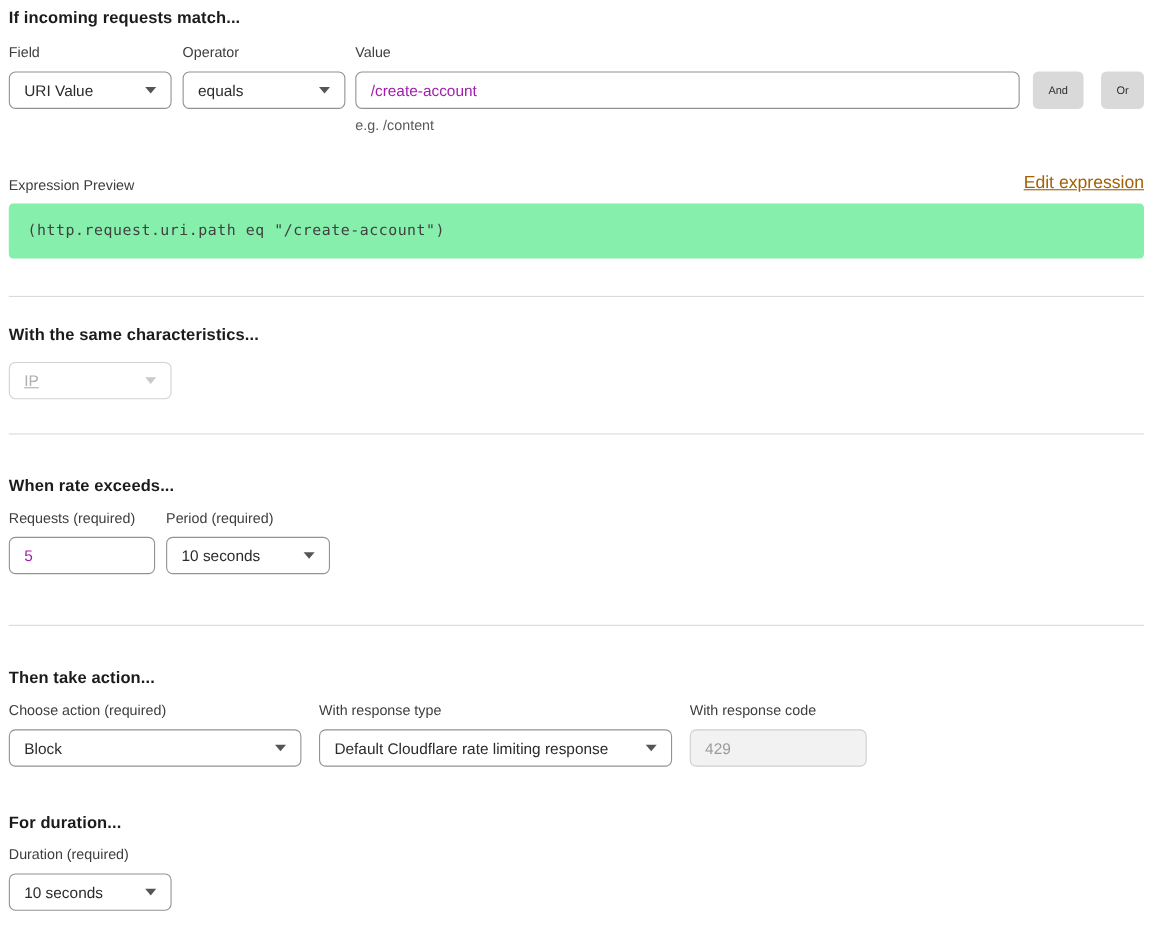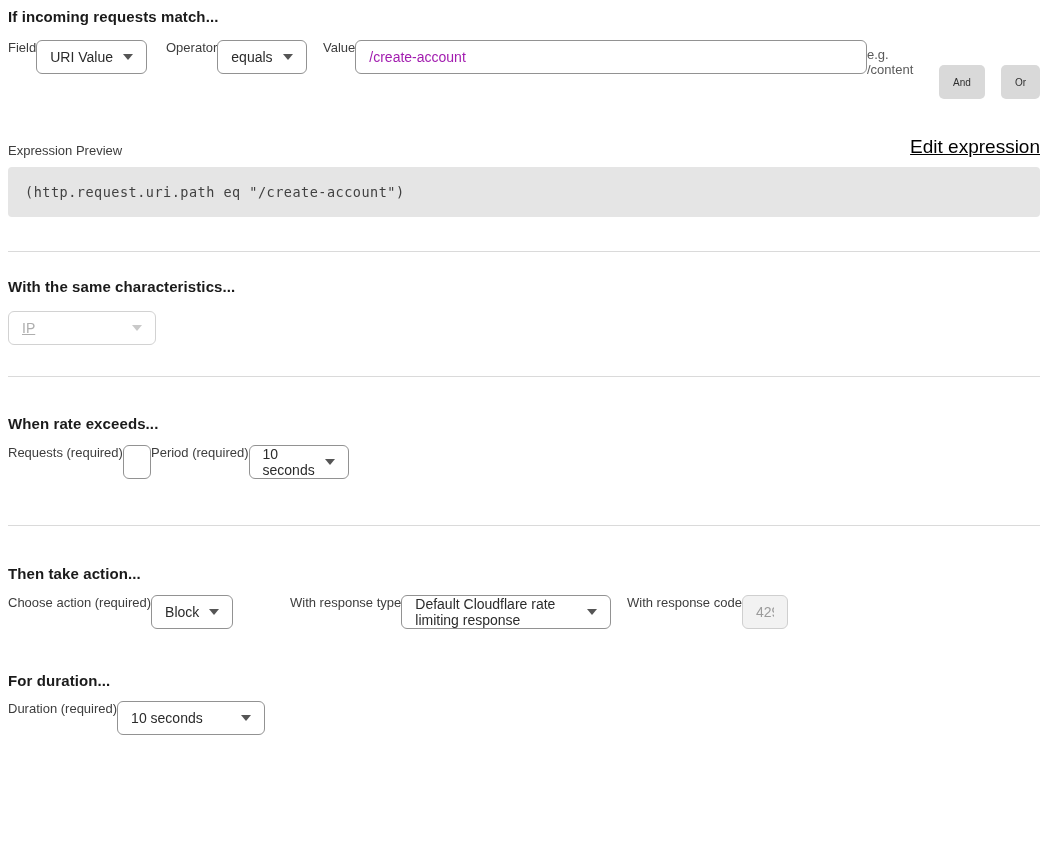--- a/index.html
+++ b/index.html
@@ -17,21 +17,21 @@
     letter-spacing: 0.1px;
   }
 
   .divider {
     border: none; border-top: 1px solid #dadada;
     margin: 0; width: 100%;
   }
 
   .row { display: flex; align-items: flex-start; }
 
-  .field-col { display: flex; }
+  .field-col { display: flex; flex-direction: column; }
   .field-label {
     font-size: 13px; color: #3d3d3d; line-height: 16px;
     margin-bottom: 9px; white-space: nowrap;
   }
   .helper-text { font-size: 13px; color: #5a5a5a; margin-top: 7px; }
 
   
   .select {
     height: 34px; background: #fff;
     border: 1px solid #929292; border-radius: 6px;
@@ -73,25 +73,25 @@
   .col-value { flex: 1; margin-left: 9px; }
   .btn-and { margin-left: 12px; margin-top: 25px; }
   .btn-or { margin-left: 16px; margin-top: 25px; }
 
   .preview-head {
     display: flex; justify-content: space-between; align-items: flex-end;
     margin-top: 37px;
   }
   .preview-label { font-size: 13px; color: #3d3d3d; }
   .edit-link {
-    font-size: 19px; color: #000000; text-decoration: underline;
+    font-size: 16px; color: #a16207; text-decoration: underline;
     cursor: pointer;
   }
   .code-block {
-    margin-top: 9px; background: #e5e5e5; border-radius: 4px;
+    margin-top: 9px; background: #86efac; border-radius: 4px;
     height: 50px; display: flex; align-items: center;
     padding: 0 17px;
     font-family: "DejaVu Sans Mono", "Liberation Mono", monospace;
     font-size: 13.5px; color: #414141; letter-spacing: 0.5px;
     white-space: pre;
   }
 
   .sec1-bottom { margin-top: 34px; }
   .sec2-title { margin-top: 26px; }
   .sec2-select { margin-top: 16px; width: 148px; }

